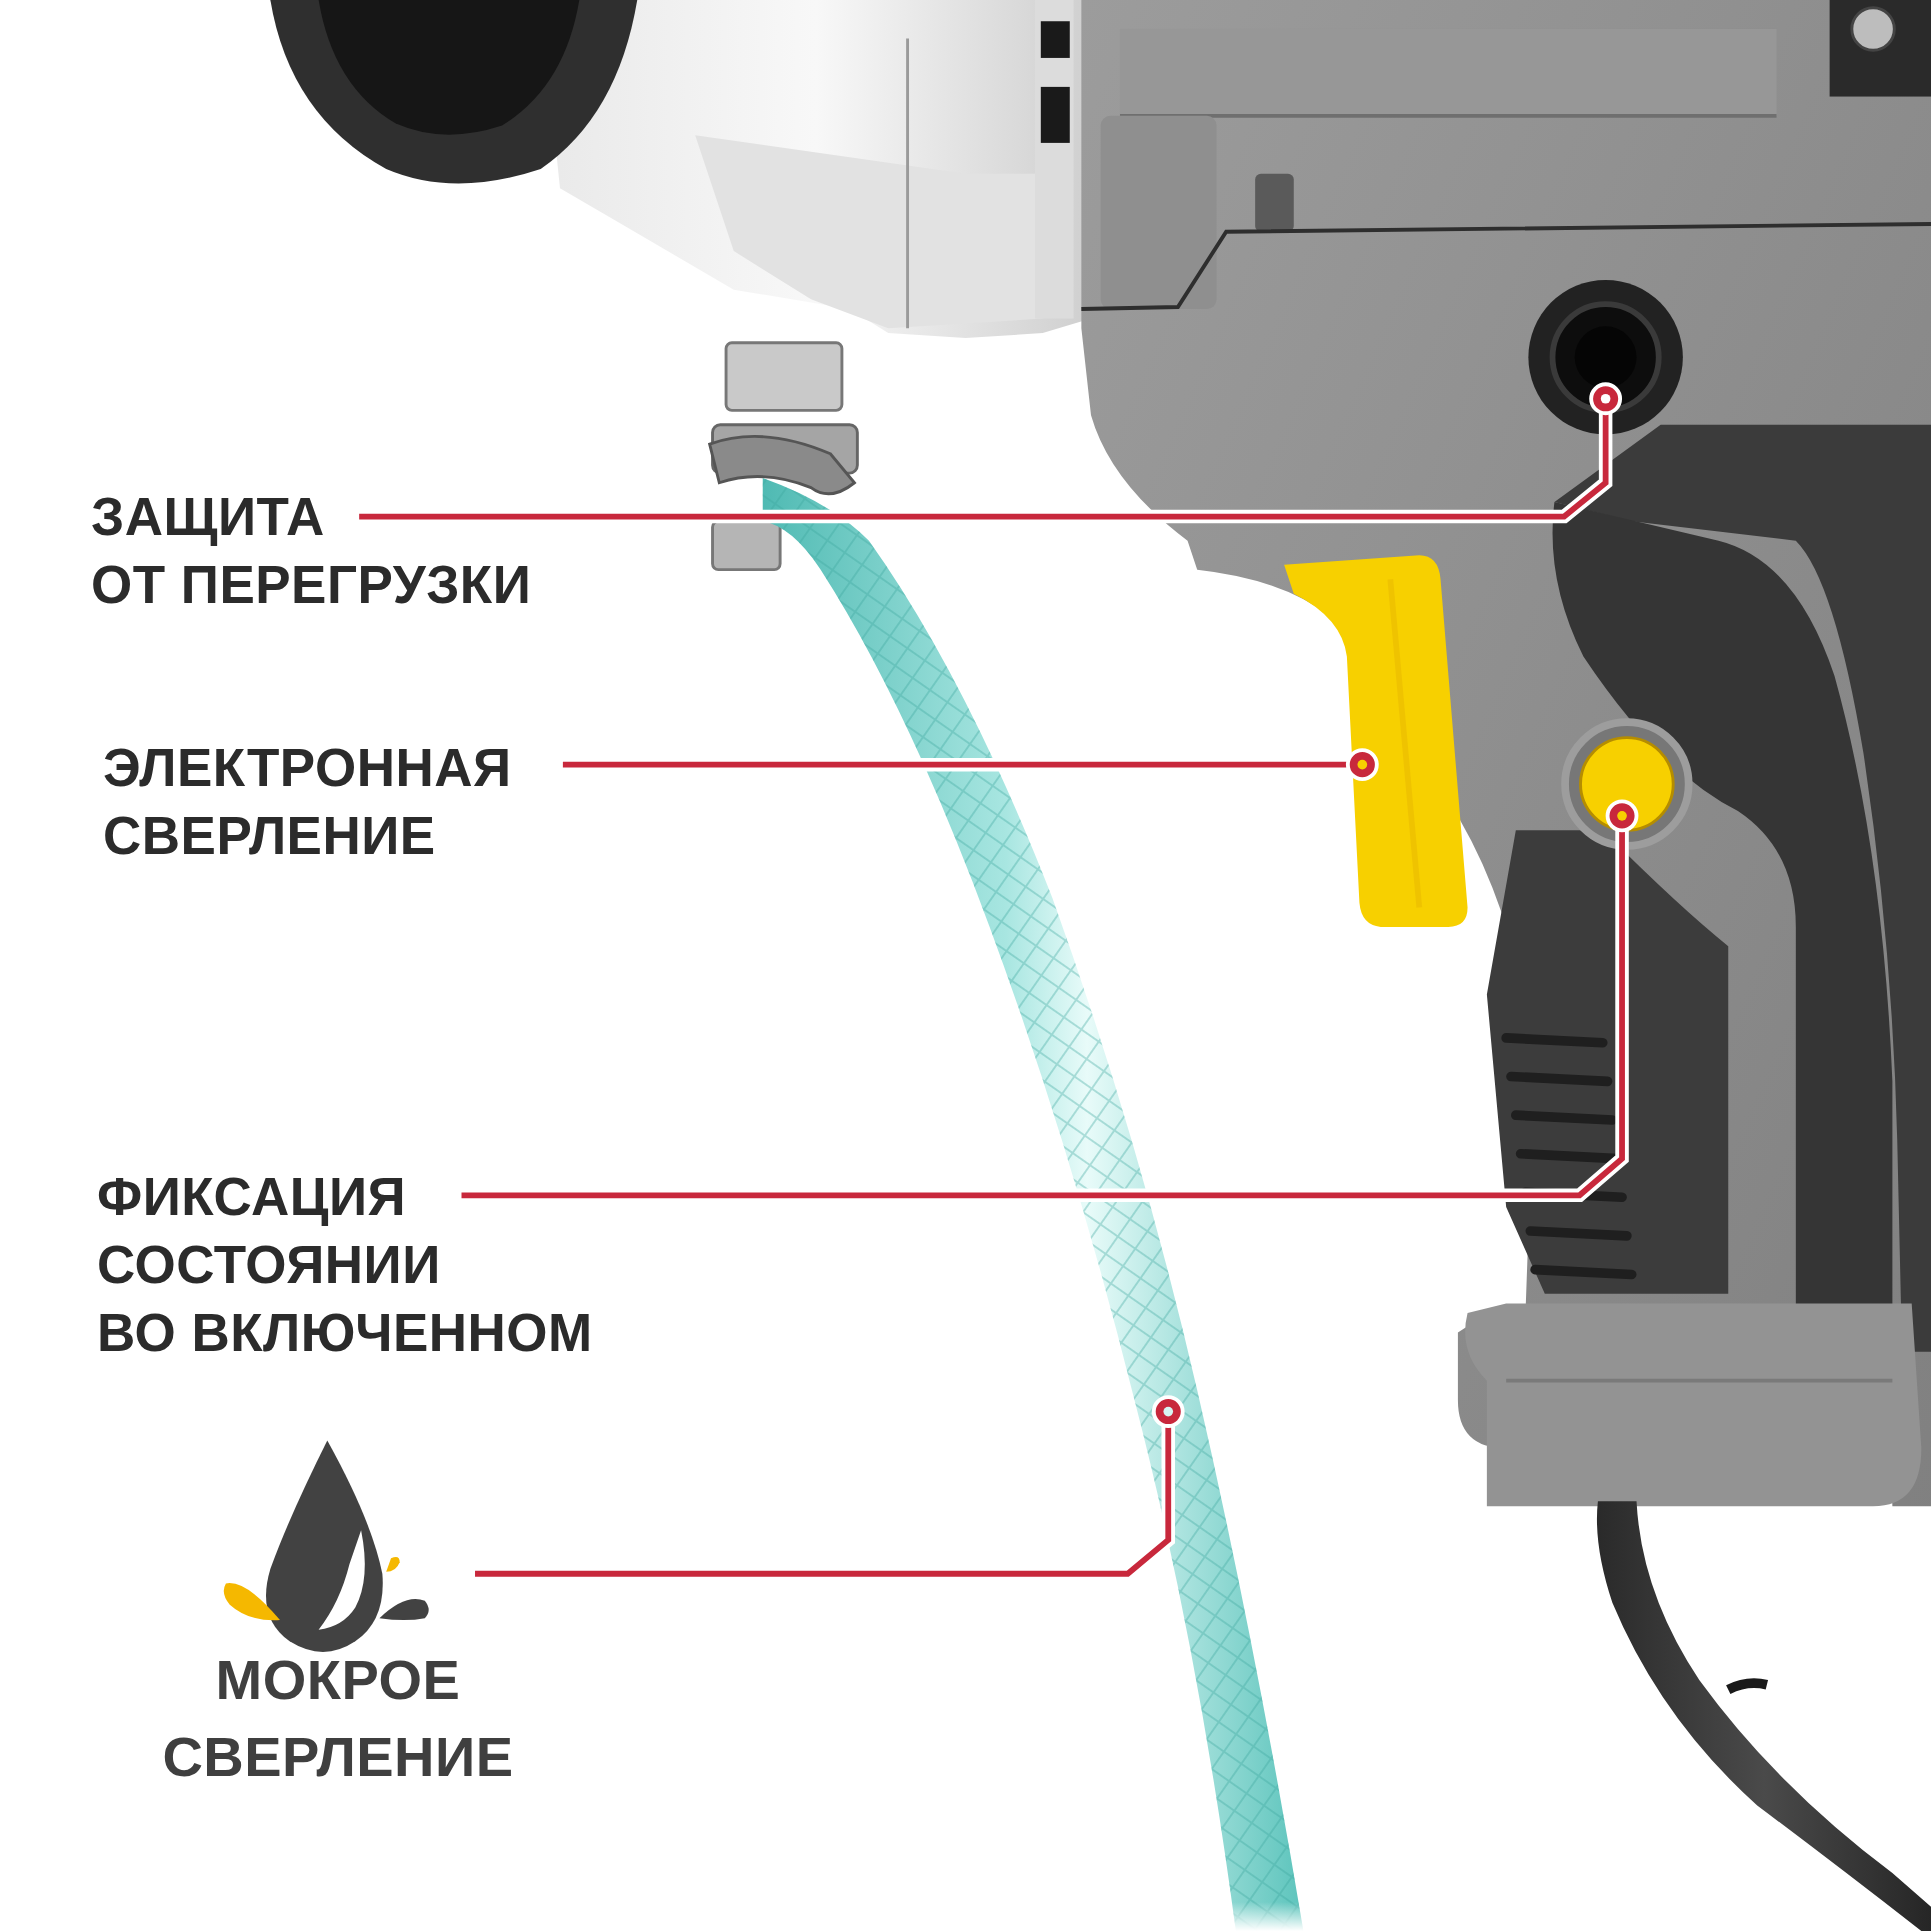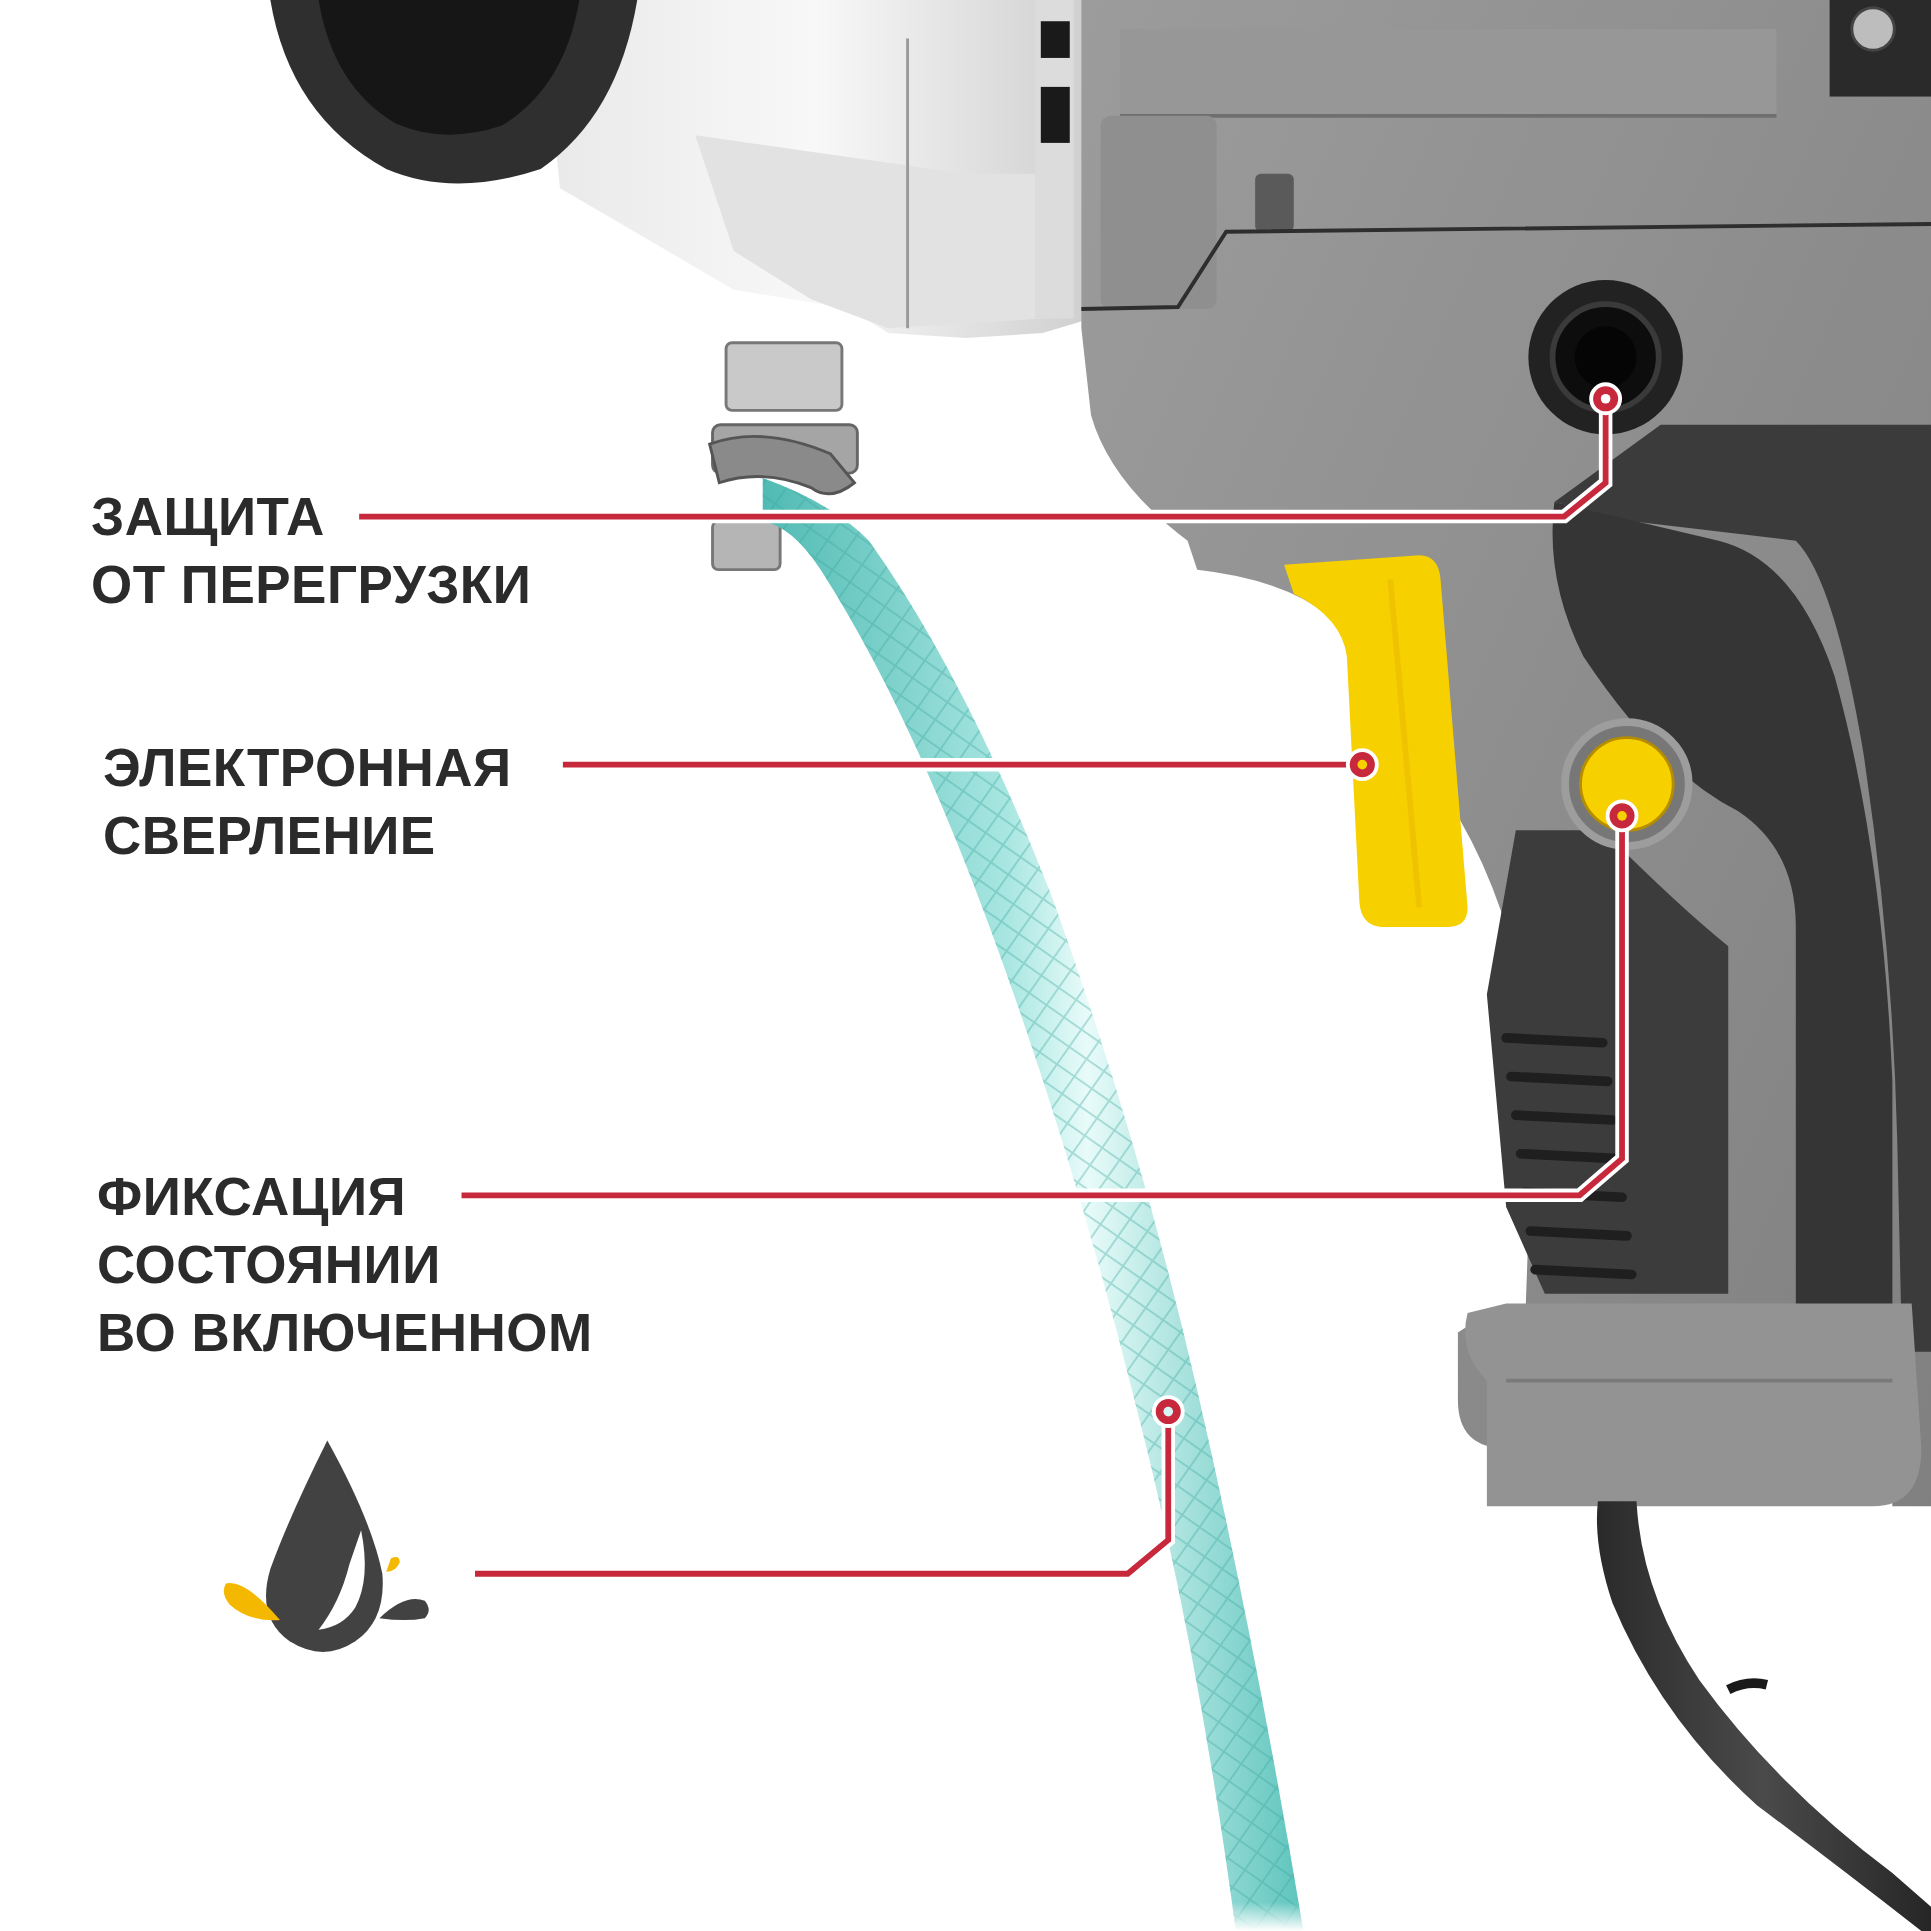--- a/index.html
+++ b/index.html
@@ -176,15 +176,19 @@
     <span class="line">ЭЛЕКТРОННАЯ</span>
     <span class="line">СВЕРЛЕНИЕ</span>
   </div>
 
   <div class="label callout-3">
     <span class="line">ФИКСАЦИЯ</span>
     <span class="line">СОСТОЯНИИ</span>
     <span class="line">ВО ВКЛЮЧЕННОМ</span>
   </div>
 
+  <div class="label label-dark callout-4">
+    <span class="line">МОКРОЕ</span>
+    <span class="line">СВЕРЛЕНИЕ</span>
+  </div>
 
 </div>
 
 
 </body></html>

